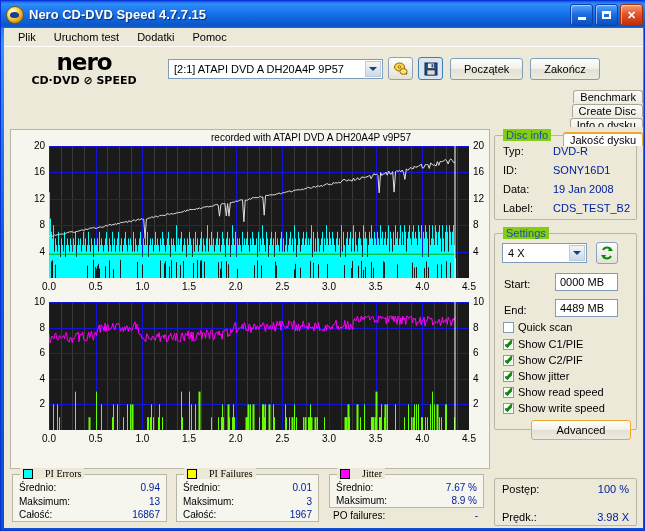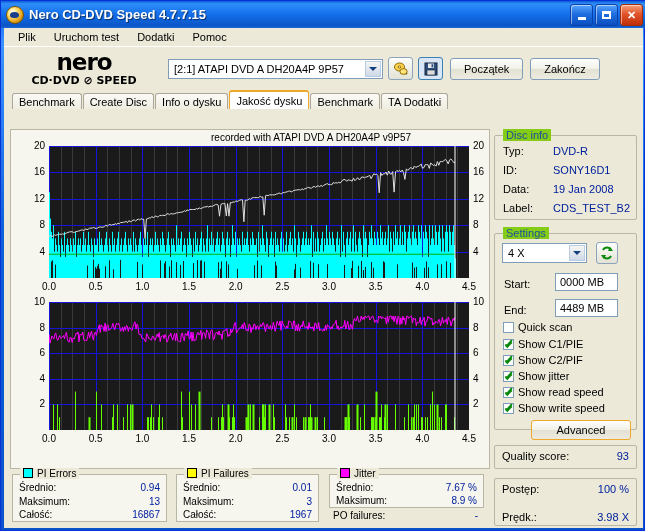--- a/index.html
+++ b/index.html
@@ -104,20 +104,21 @@
     border:1px solid #7f9db9;border-radius:3px;box-sizing:border-box;
     background:linear-gradient(to bottom,#fdfdfc 0%,#f2f1e8 48%,#e3e1d3 52%,#edebe0 100%);
     display:flex;align-items:center;justify-content:center;
     font-size:11px;color:#000;white-space:nowrap;
   }
 
   
   #tabstrip{
     height:19px;display:flex;align-items:flex-end;padding-left:8px;gap:1px;
     position:relative;
+    flex-direction:column;
   }
   .tab{
     height:16px;padding:0 6px;box-sizing:border-box;
     border:1px solid #aca899;border-bottom:none;
     border-radius:3px 3px 0 0;
     background:linear-gradient(to bottom,#fbfaf6,#efede0);
     display:flex;align-items:center;font-size:11px;color:#000;white-space:nowrap;
   }
   .tab.active{
     height:19px;background:#fff;
@@ -142,22 +143,23 @@
   .plot svg{display:block;}
   .ax-lbl{position:absolute;font-size:10px;color:#000;white-space:nowrap;}
 
   
   .gbox{
     position:absolute;border:1px solid #b9b6a6;box-sizing:border-box;
     background:#f6f5ee;
   }
   .gbox-title{
     position:absolute;top:-7px;left:7px;background:#ece9d8;padding:0 3px;
-    font-size:10px;color:#000;display:flex;align-items:flex-start;gap:4px;
+    font-size:10px;color:#000;display:flex;align-items:flex-end;gap:12px;
     white-space:nowrap;
+    font-family:Liberation Serif, serif;
   }
   .swatch{width:8px;height:8px;border:1px solid #000;display:inline-block;}
   .stat-row{
     position:absolute;left:6px;right:6px;display:flex;justify-content:space-between;
     font-size:10px;color:#000;
   }
   .stat-row .v{color:#00209e;}
 
   
   #right{position:absolute;left:490px;top:2px;width:143px;height:395px;}
@@ -1554,26 +1556,20 @@
           <div class="cbrow" style="left:8px;top:168px;">
             <span class="cb on"></span>
             <span>Show write speed</span>
           </div>
 
           <div class="adv-btn" style="left:36px;top:186px;width:100px;">
               <span>Advanced</span>
             </div>
         </div>
 
-        <div class="grp" style="top:316px;height:24px;">
-          <div class="rowr" style="top:4px;">
-            <span class="k">Quality score:</span>
-            <span class="v">93</span>
-          </div>
-        </div>
 
         <div class="grp" style="top:349px;height:48px;">
           <div class="rowr" style="top:4px;">
             <span class="k">Postęp:</span>
             <span class="v">100 %</span>
           </div>
           <div class="rowr" style="top:32px;">
             <span class="k">Prędk.:</span>
             <span class="v">3.98 X</span>
           </div>

